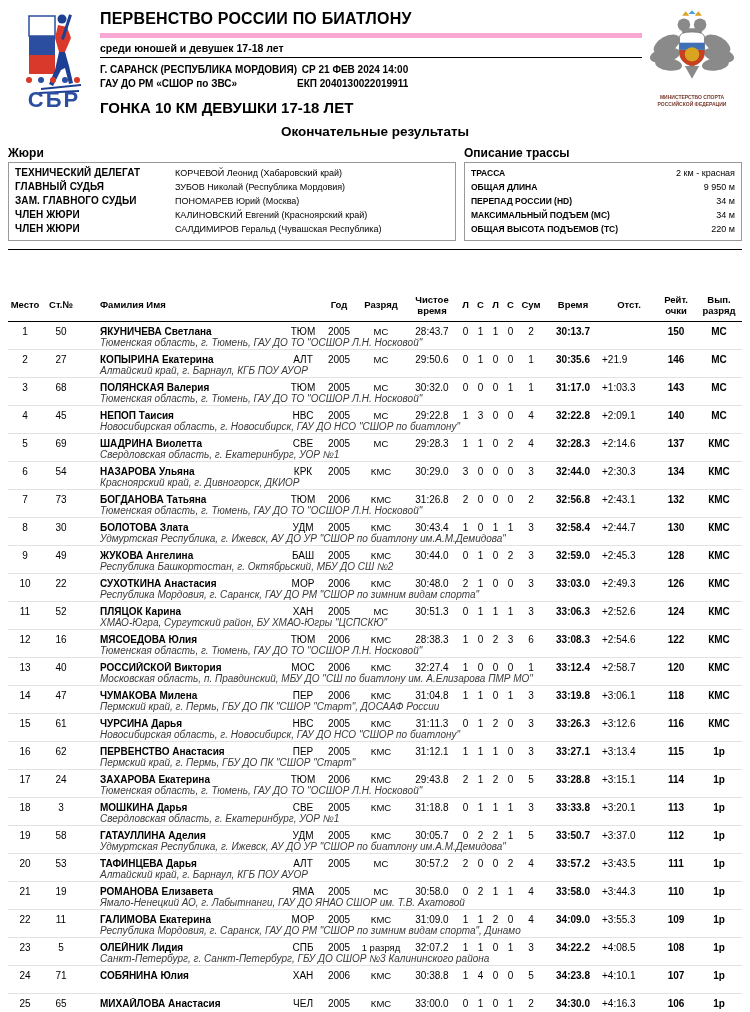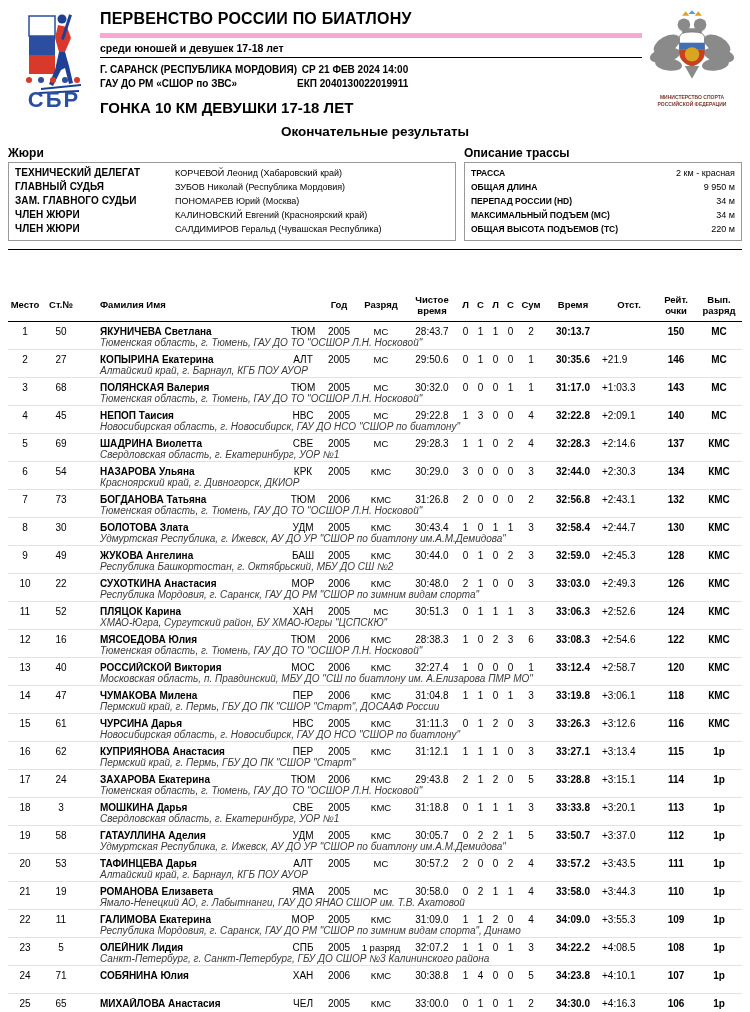--- a/index.html
+++ b/index.html
@@ -499,21 +499,21 @@
       <div class="c time">33:26.3</div>
       <div class="c gap">+3:12.6</div>
       <div class="c pts">116</div>
       <div class="c cat">КМС</div>
       <div class="sub">Новосибирская область,  г. Новосибирск, ГАУ ДО НСО "СШОР по биатлону"</div>
     </div>
 
     <div class="gridrow trow">
       <div class="c">16</div>
       <div class="c">62</div>
-      <div class="c name">КУПРИЯНОВА Анастасия</div>
+      <div class="c name">ПЕРВЕНСТВО Анастасия</div>
       <div class="c">ПЕР</div>
       <div class="c">2005</div>
       <div class="c rank">КМС</div>
       <div class="c">31:12.1</div>
       <div class="c">1</div>
       <div class="c">1</div>
       <div class="c">1</div>
       <div class="c">0</div>
       <div class="c">3</div>
       <div class="c time">33:27.1</div>

